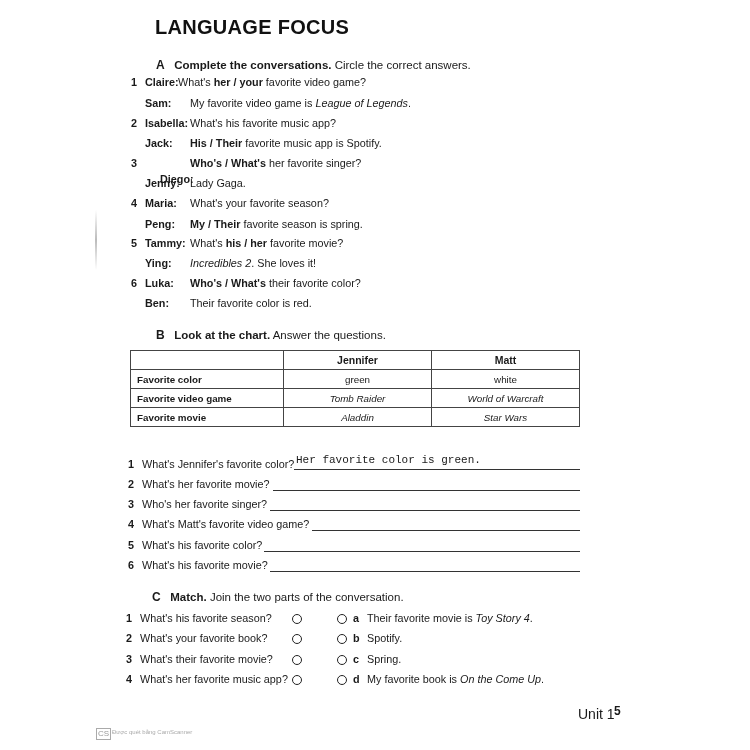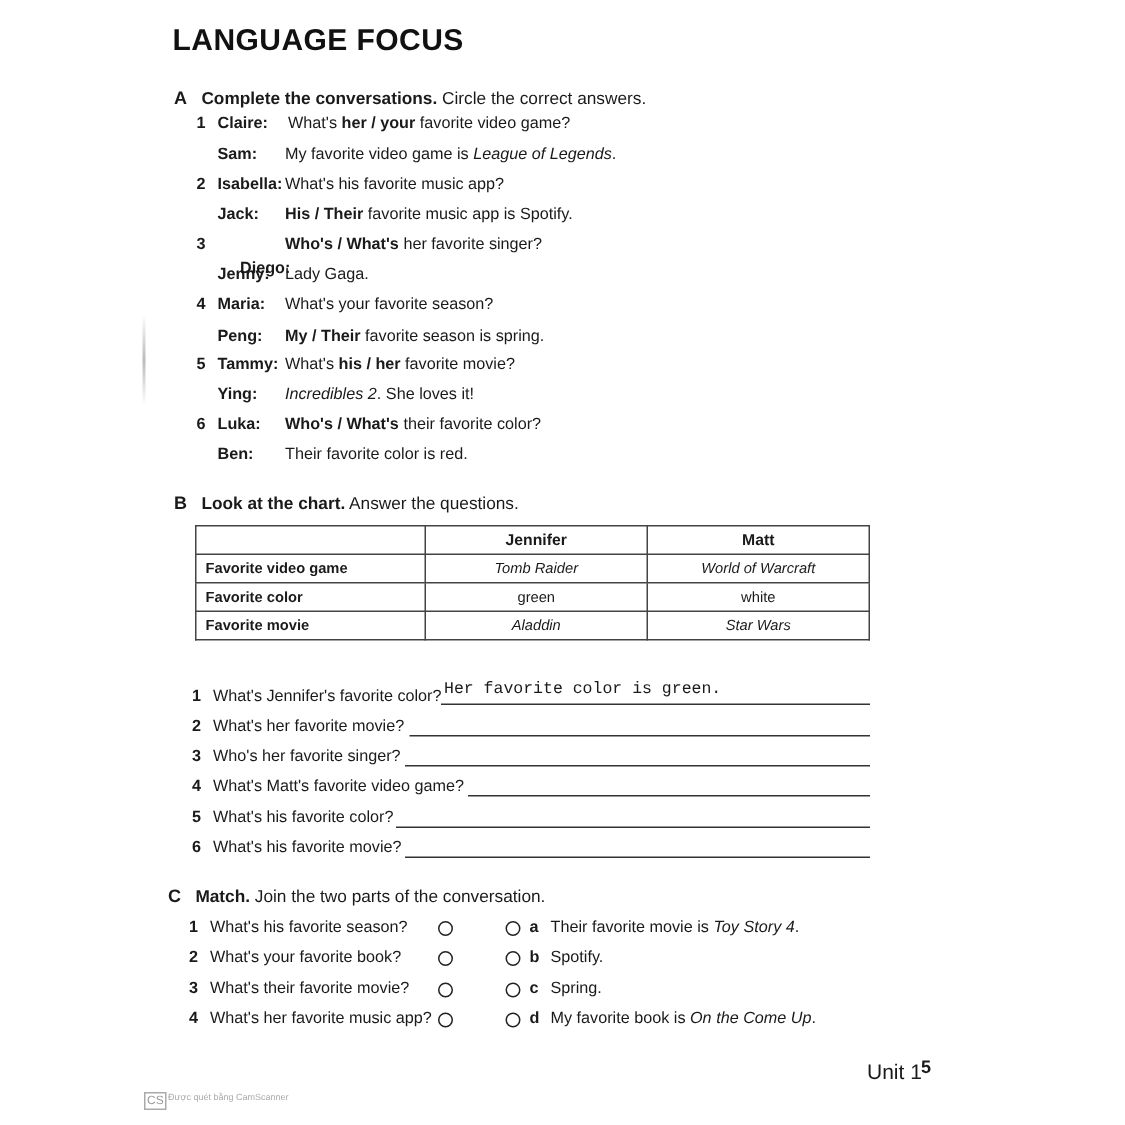--- a/index.html
+++ b/index.html
@@ -1,18 +1,18 @@
 <!DOCTYPE html>
 <html><head>
 <meta charset="utf-8">
 <style>
   html, body { margin:0; padding:0; background:#ffffff; }
   body { width:750px; height:750px; position:relative; overflow:hidden;
          font-family:"Liberation Sans", sans-serif; color:#1a1a1a; }
-  .abs { position:absolute; }
+  .abs { position:absolute;margin-left:40px; }
   .title { left:115px; top:16px; font-size:20px; font-weight:bold; letter-spacing:0.3px; color:#111; }
   .sec-letter { font-weight:bold; font-size:12px; }
   .sec-head { font-size:11.5px; }
   .sec-head b { font-weight:bold; }
   .row { position:absolute; font-size:10.8px; white-space:nowrap; }
   .num { position:absolute; font-weight:bold; }
   .spk { position:absolute; font-weight:bold; }
   .line { position:absolute; }
   .it { font-style:italic; }
   table.chart { position:absolute; left:130px; top:350px; width:450px; border-collapse:collapse;
@@ -39,21 +39,21 @@
 <div class="abs sec-head" style="left:116px; top:58px;">
   <span class="sec-letter">A</span>&nbsp;&nbsp;
   <b>Complete the conversations.</b><span> Circle the correct answers.</span>
 </div>
 
 <div>
 
   <div class="row" style="top:76px; left:0;">
     <span class="num" style="left:131px;">1</span>
     <span class="spk" style="left:145px;">Claire:</span>
-    <span class="line" style="left:192px;"><span>What's </span><b>her / your</b><span> favorite video game?</span></span>
+    <span class="line" style="left:178px;"><span>What's </span><b>her / your</b><span> favorite video game?</span></span>
   </div>
   <div class="row" style="top:97px; left:0;">
     <span class="spk" style="left:145px;">Sam:</span>
     <span class="line" style="left:190px;"><span>My favorite video game is </span><i>League of Legends</i><span>.</span></span>
   </div>
 
   <div class="row" style="top:117px; left:0;">
     <span class="num" style="left:131px;">2</span>
     <span class="spk" style="left:145px;">Isabella:</span>
     <span class="line" style="left:190px;"><span>What's his favorite music app?</span></span>
@@ -110,28 +110,28 @@
 </div>
 
 <table class="chart">
   <tbody>
       <tr>
     <th></th>
     <th>Jennifer</th>
     <th>Matt</th>
   </tr>
   <tr>
+    <td class="lbl">Favorite color</td>
+    <td class="val">green</td>
+    <td class="val">white</td>
+  </tr>
+  <tr>
     <td class="lbl">Favorite video game</td>
     <td class="val it">Tomb Raider</td>
     <td class="val it">World of Warcraft</td>
-  </tr>
-  <tr>
-    <td class="lbl">Favorite color</td>
-    <td class="val">green</td>
-    <td class="val">white</td>
   </tr>
   <tr>
     <td class="lbl">Favorite movie</td>
     <td class="val it">Aladdin</td>
     <td class="val it">Star Wars</td>
   </tr>
 </tbody>
   </table>
 
 <div>

